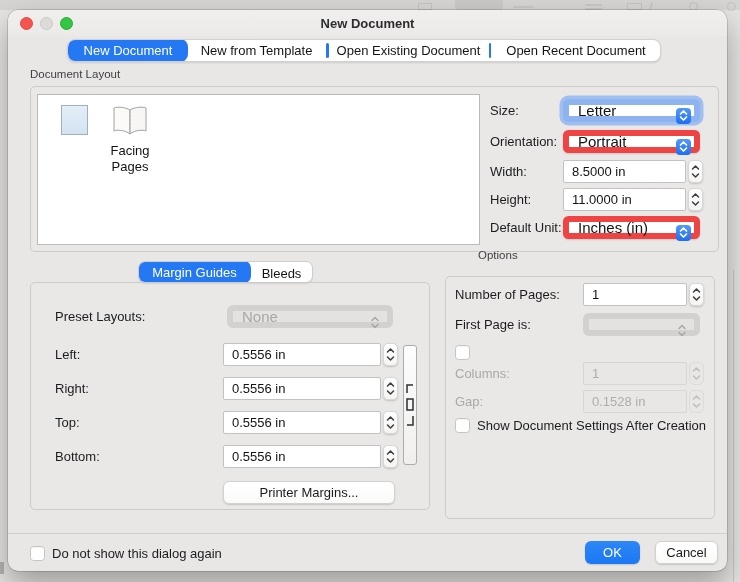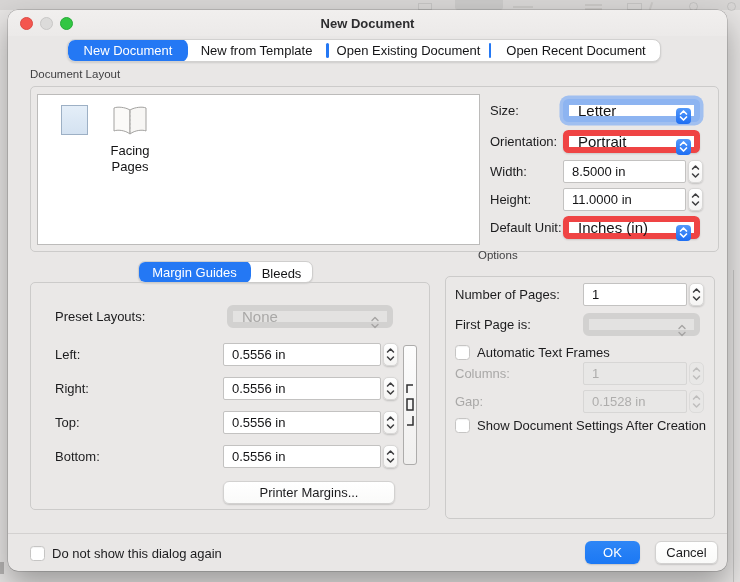--- a/index.html
+++ b/index.html
@@ -288,21 +288,20 @@
       <span></span>
       <span class="dis-chev">
         <svg width="10" height="15" viewBox="0 0 10 15">
             <path d="M2 5.5 L5 2.5 L8 5.5"></path>
             <path d="M2 9.5 L5 12.5 L8 9.5"></path>
           </svg>
       </span>
     </div>
 
     <div class="checkbox" style="left:447px;top:335px;"></div>
-    <div class="cb-label" style="left:469px;top:334px;">Automatic Text Frames</div>
 
     <div class="row-label dim" style="left:447px;top:352px;">Columns:</div>
     <div class="spin disabled" style="left:575px;top:352px;width:104px;">
       <span>1</span>
     </div>
     <div class="stepper disabled" style="left:681px;top:352px;">
       <svg width="9" height="17" viewBox="0 0 9 17">
           <path d="M1.5 6 L4.5 3 L7.5 6"></path>
           <path d="M1.5 11 L4.5 14 L7.5 11"></path>
         </svg>

